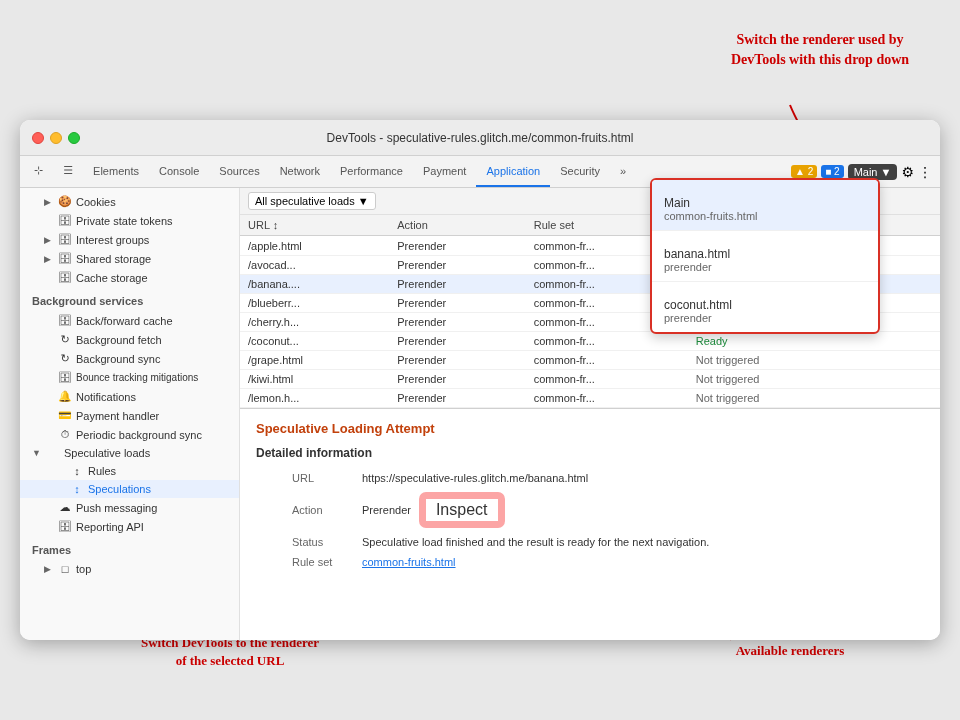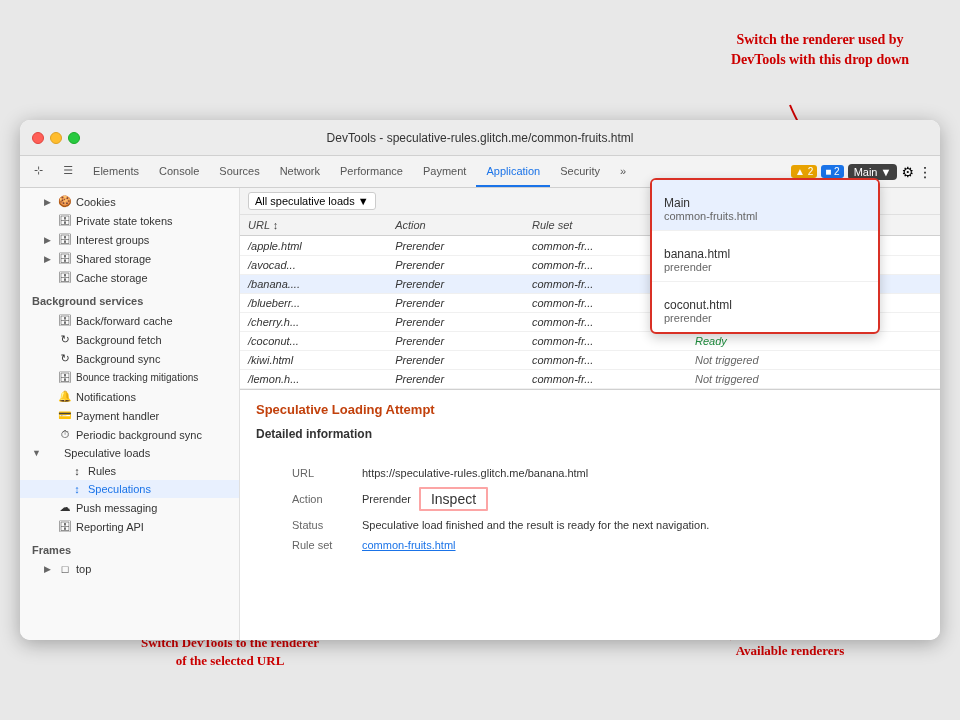--- a/index.html
+++ b/index.html
@@ -299,21 +299,21 @@
     .bottom-panel h3 {
       font-size: 13px;
       font-weight: 600;
       margin-bottom: 10px;
       color: #c2410c;
     }
 
     .bottom-panel h4 {
       font-size: 12px;
       font-weight: 600;
-      margin-bottom: 26px;
+      margin-bottom: 12px;
       color: #333;
     }
 
     .detail-row {
       display: flex;
       align-items: center;
       margin-bottom: 8px;
       font-size: 11px;
       padding-left: 36px;
     }
@@ -329,24 +329,24 @@
     }
 
     .detail-link {
       color: #1a73e8;
       text-decoration: underline;
       cursor: pointer;
     }
 
     .inspect-btn {
       background: white;
-      border: 2px solid #fca5a5;
-      border-radius: 1px;
+      border: 7px solid #fca5a5;
+      border-radius: 7px;
       padding: 2px 10px;
-      font-size: 14px;
+      font-size: 16px;
       cursor: pointer;
       color: #333;
     }
 
     
     .renderer-dropdown {
       position: absolute;
       top: 58px;
       right: 60px;
       width: 230px;
@@ -385,21 +385,20 @@
       top: 0;
       left: 0;
       width: 960px;
       height: 720px;
       pointer-events: none;
     }
 
     .table-container {
       overflow-y: auto;
       max-height: 200px;
-      font-style: italic;
     }
   </style>
 </head>
 <body>
 
 <div class="outer-container">
 
   <div class="annotation-top-right">Switch the renderer used by
 DevTools with this drop down</div>
 
@@ -608,20 +607,26 @@
     <td>common-fr...</td>
     <td><span class="status-not-triggered">Not triggered</span></td>
   </tr>
                 <tr>
     <td>/coconut...</td>
     <td>Prerender</td>
     <td>common-fr...</td>
     <td><span class="status-ready">Ready</span></td>
   </tr>
                 <tr>
+    <td>/grape.html</td>
+    <td>Prerender</td>
+    <td>common-fr...</td>
+    <td><span class="status-not-triggered">Not triggered</span></td>
+  </tr>
+                <tr>
     <td>/kiwi.html</td>
     <td>Prerender</td>
     <td>common-fr...</td>
     <td><span class="status-not-triggered">Not triggered</span></td>
   </tr>
                 <tr>
     <td>/lemon.h...</td>
     <td>Prerender</td>
     <td>common-fr...</td>
     <td><span class="status-not-triggered">Not triggered</span></td>

